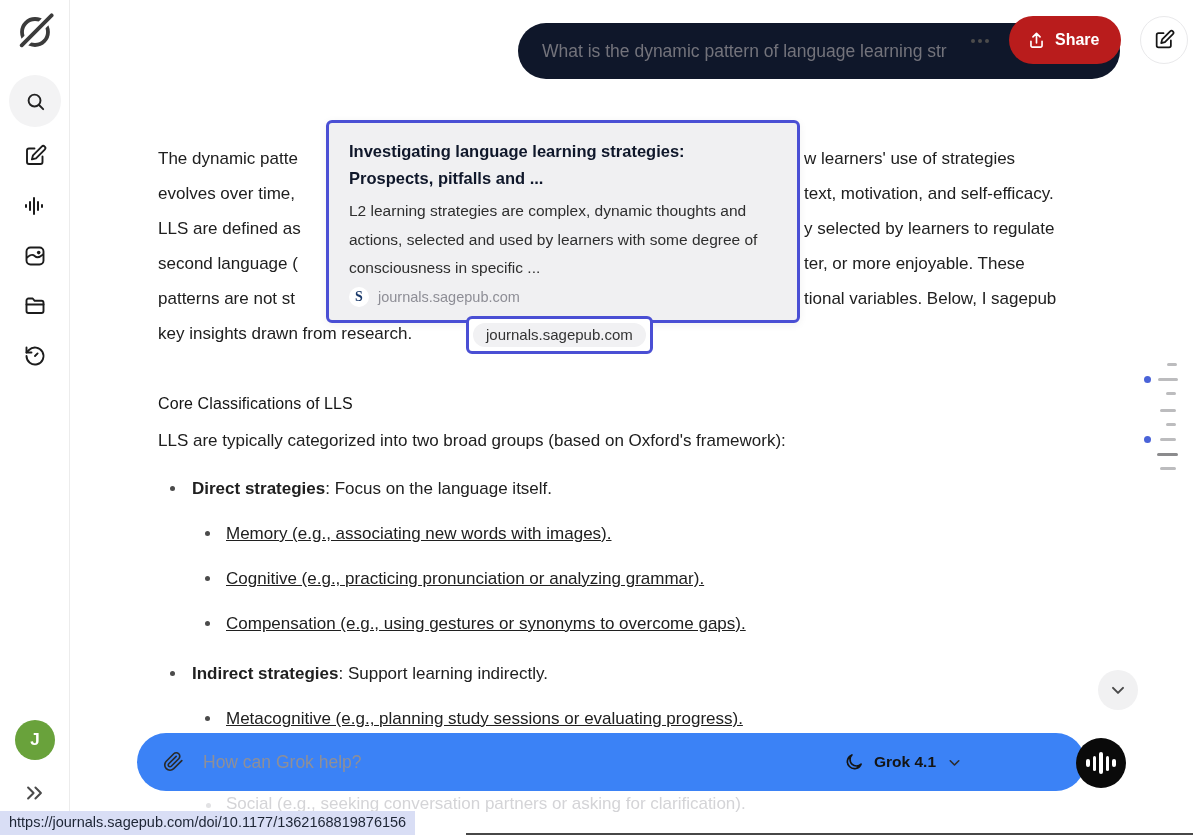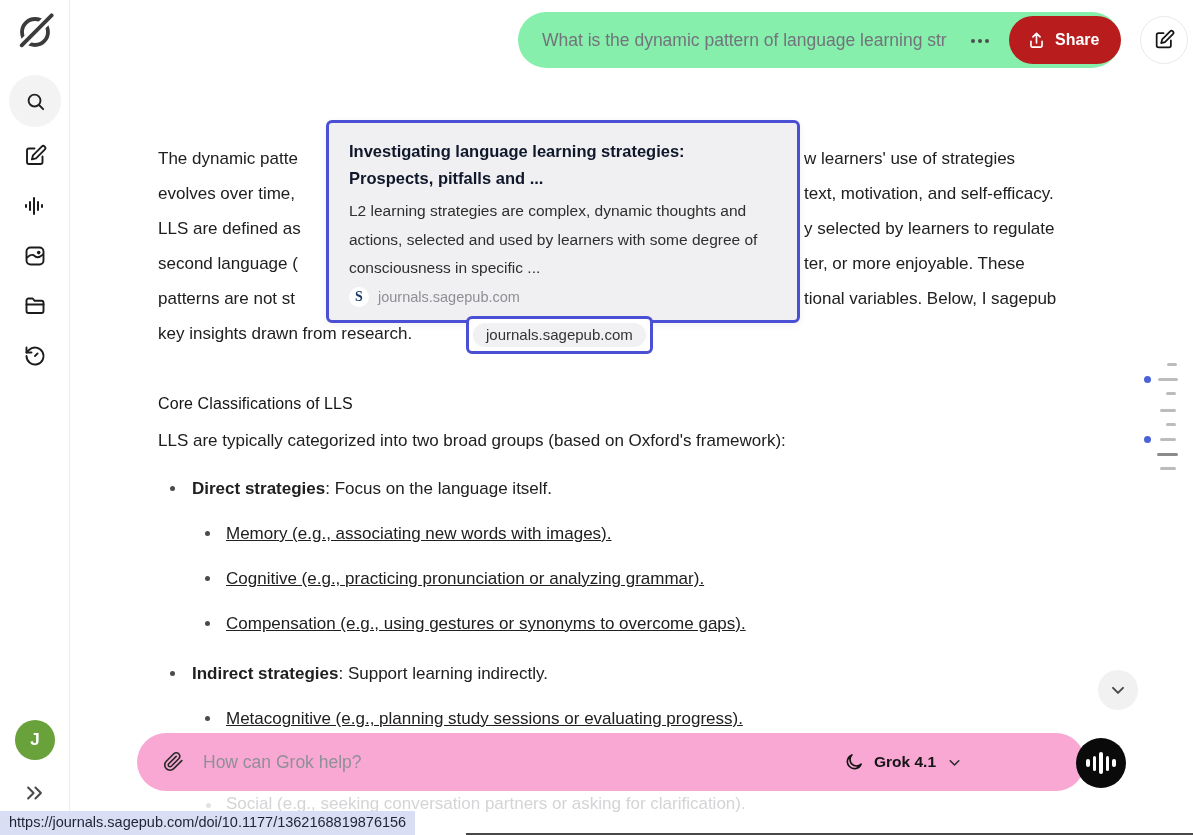--- a/index.html
+++ b/index.html
@@ -12,21 +12,21 @@
 
   
   .sidebar { position:absolute; left:0; top:0; width:70px; height:835px; background:#fff; border-right:1px solid #ececec; z-index:40; }
   .side-logo { position:absolute; left:16px; top:13px; width:38px; height:38px; color:#3b3b3b; cursor:pointer; }
   .side-search { position:absolute; left:9px; top:75px; width:52px; height:52px; border-radius:50%; background:#f3f3f4; display:flex; align-items:center; justify-content:center; color:#222; cursor:pointer; }
   .side-icon { position:absolute; left:23px; width:24px; height:24px; color:#1c1c1c; cursor:pointer; }
   .side-avatar { position:absolute; left:15px; top:720px; width:40px; height:40px; border-radius:50%; display:flex; align-items:center; justify-content:center; color:#fff; font-size:17px; font-weight:700; cursor:pointer; }
   .side-expand { position:absolute; left:22px; top:782px; width:26px; height:22px; color:#4a4a4a; cursor:pointer; }
 
   
-  .question-pill { position:absolute; left:518px; top:12px; width:602px; height:56px; border-radius:28px; background:#86efac; z-index:5; }
+  .question-pill { position:absolute; left:518px; top:23px; width:602px; height:56px; border-radius:28px; background:#0f172a; z-index:5; }
   .question-text { position:absolute; left:24px; top:0; height:56px; line-height:56px; width:560px; white-space:nowrap; overflow:hidden; color:#73737b; font-size:17.5px;
     -webkit-mask-image:linear-gradient(90deg,#000 82%,transparent 97%); mask-image:linear-gradient(90deg,#000 82%,transparent 97%); }
   .dots-menu { position:absolute; left:966px; top:32px; width:28px; height:18px; display:flex; align-items:center; justify-content:center; gap:3px; cursor:pointer; z-index:6; }
   .dots-menu i { width:4px; height:4px; border-radius:50%; background:#4c4c4c; }
   .share-btn { position:absolute; left:1009px; top:16px; height:48px; padding:0 22px 0 18px; border-radius:24px; background:#b91c1c; color:#fff; display:flex; align-items:center; gap:9px; font-size:16px; font-weight:700; z-index:7; cursor:pointer; }
   .edit-btn { position:absolute; left:1140px; top:16px; width:48px; height:48px; border-radius:50%; background:#fff; border:1px solid #e9e9eb; display:flex; align-items:center; justify-content:center; color:#161616; z-index:7; cursor:pointer; }
 
   
   .main { position:absolute; left:158px; top:0; width:959px; z-index:1; font-size:17px; color:#202020; }
   .para { position:absolute; left:0; top:141px; width:959px; }
@@ -57,21 +57,21 @@
   .mm-dash.dark { background:#8b8b8d; }
   .mm-dot { position:absolute; width:7px; height:7px; border-radius:50%; background:#4a63d8; cursor:pointer; }
 
   
   .scroll-btn { position:absolute; left:1098px; top:670px; width:40px; height:40px; border-radius:50%; background:#f1f1f2; display:flex; align-items:center; justify-content:center; color:#4a4a4a; z-index:15; cursor:pointer; }
 
   
   .bottom-panel { position:absolute; left:71px; top:728px; width:1122px; height:107px; background:#fff; z-index:20; }
   .social-faded { position:absolute; left:155px; top:66px; font-size:17px; color:#d4d4d7; white-space:nowrap; }
   .social-faded .dot { position:absolute; left:-20px; top:9px; width:5px; height:5px; border-radius:50%; background:#e2e2e4; }
-  .composer { position:absolute; left:137px; top:733px; width:948px; height:58px; border-radius:29px; background:#f9a8d4; z-index:21; display:flex; align-items:center; }
+  .composer { position:absolute; left:137px; top:733px; width:948px; height:58px; border-radius:29px; background:#3b82f6; z-index:21; display:flex; align-items:center; }
   .clip-icon { position:absolute; left:26px; top:18px; width:21px; height:21px; color:#2a2a2a; cursor:pointer; }
   .composer input { position:absolute; left:66px; top:0; width:560px; height:58px; border:0; background:transparent; outline:none; font-family:"Liberation Sans", sans-serif; font-size:17.5px; color:#333; }
   .composer input::placeholder { color:#8f8f97; opacity:1; }
   .model-group { position:absolute; right:122px; top:0; height:58px; display:flex; align-items:center; gap:10px; cursor:pointer; }
   .model-label { font-size:15.5px; font-weight:700; color:#141414; }
   .voice-btn { position:absolute; left:1076px; top:738px; width:50px; height:50px; border-radius:50%; background:#0a0a0a; display:flex; align-items:center; justify-content:center; z-index:22; cursor:pointer; }
   .wave { display:flex; align-items:center; gap:3px; }
   .wave i { width:3.5px; border-radius:2px; background:#fff; }
 
   

